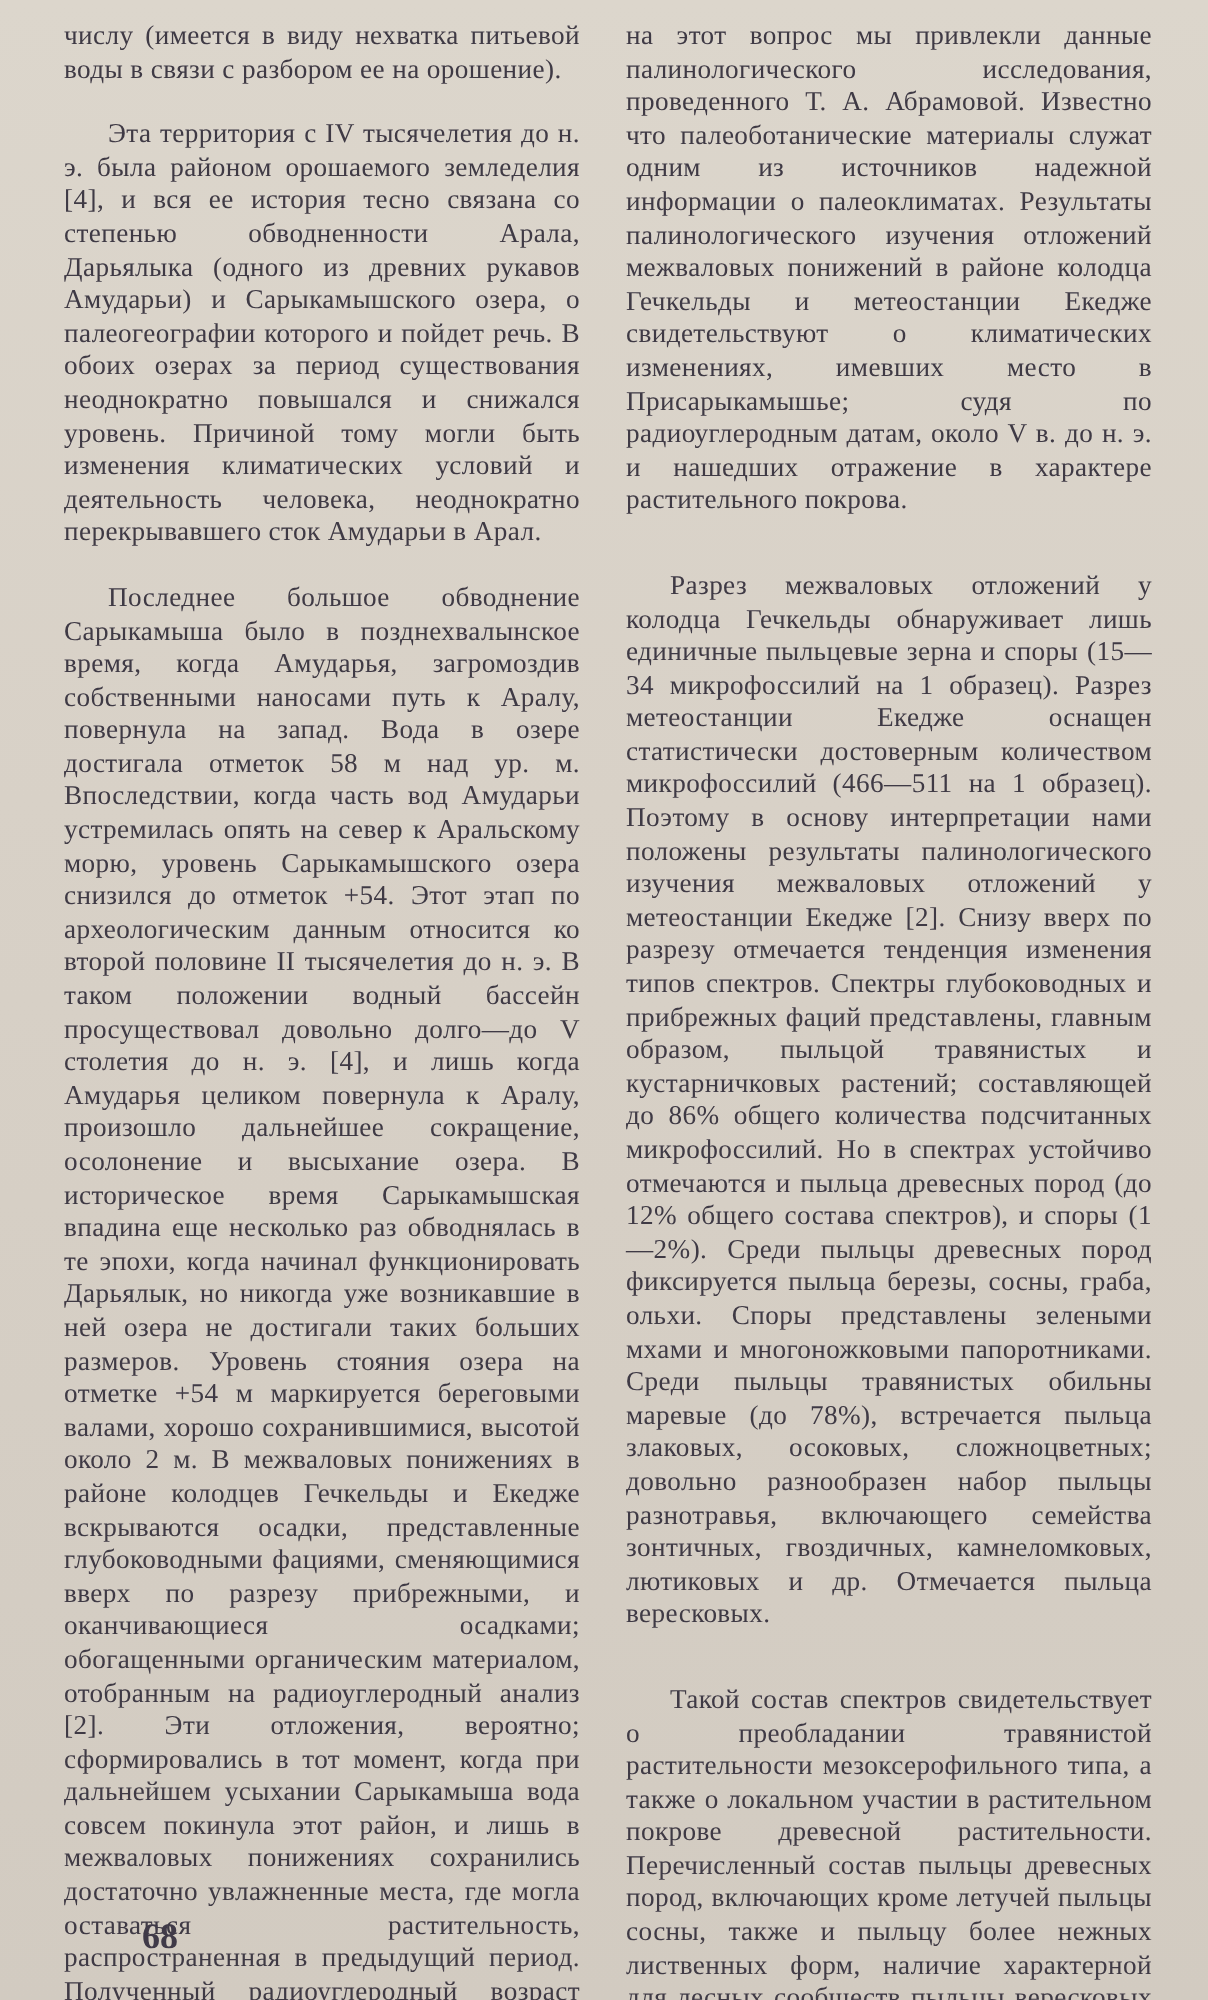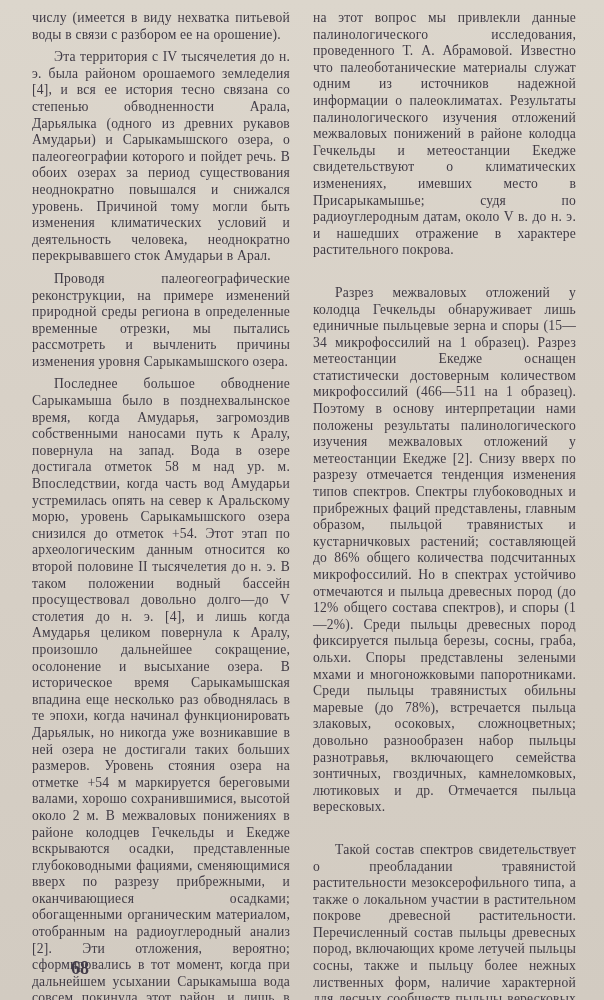--- a/index.html
+++ b/index.html
@@ -15,35 +15,34 @@
   }
   .col {
     position: absolute; top: 10px;
     font-size: 13.6px; line-height: 16.6px;
     text-align: justify; letter-spacing: 0.2px;
   }
   .col-left { left: 32px; width: 258px; }
   .col-right { left: 313px; width: 263px; }
   .col p { margin: 0; text-indent: 22px; }
   .col p.cont { text-indent: 0; }
-  .col p + p { margin-top: 6px; }
+  .col p + p { margin-top: 16px; }
   .col p.gap { margin-top: 26px; }
   .page-number {
     position: absolute; left: 47px; top: 958px;
     font-size: 18px; color: #403a48; font-weight: bold; padding-left: 24px;
   }
 </style>
 </head>
 <body>
 
 <div class="page">
   <div class="col col-left">
     <p class="cont">числу (имеется в виду нехватка питьевой воды в связи с разбором ее на орошение).</p>
     <p>Эта территория с IV тысячелетия до н. э. была районом орошаемого земледелия [4], и вся ее история тесно связана со степенью обводненности Арала, Дарьялыка (одного из древних рукавов Амударьи) и Сарыкамышского озера, о палеогеографии которого и пойдет речь. В обоих озерах за период существования неоднократно повышался и снижался уровень. Причиной тому могли быть изменения климатических условий и деятельность человека, неоднократно перекрывавшего сток Амударьи в Арал.</p>
-    <p>Проводя палеогеографические реконструкции, на примере изменений природной среды региона в определенные временные отрезки, мы пытались рассмотреть и вычленить причины изменения уровня Сарыкамышского озера.</p>
     <p>Последнее большое обводнение Сарыкамыша было в позднехвалынское время, когда Амударья, загромоздив собственными наносами путь к Аралу, повернула на запад. Вода в озере достигала отметок 58 м над ур. м. Впоследствии, когда часть вод Амударьи устремилась опять на север к Аральскому морю, уровень Сарыкамышского озера снизился до отметок +54. Этот этап по археологическим данным относится ко второй половине II тысячелетия до н. э. В таком положении водный бассейн просуществовал довольно долго—до V столетия до н. э. [4], и лишь когда Амударья целиком повернула к Аралу, произошло дальнейшее сокращение, осолонение и высыхание озера. В историческое время Сарыкамышская впадина еще несколько раз обводнялась в те эпохи, когда начинал функционировать Дарьялык, но никогда уже возникавшие в ней озера не достигали таких больших размеров. Уровень стояния озера на отметке +54 м маркируется береговыми валами, хорошо сохранившимися, высотой около 2 м. В межваловых понижениях в районе колодцев Гечкельды и Екедже вскрываются осадки, представленные глубоководными фациями, сменяющимися вверх по разрезу прибрежными, и оканчивающиеся осадками; обогащенными органическим материалом, отобранным на радиоуглеродный анализ [2]. Эти отложения, вероятно; сформировались в тот момент, когда при дальнейшем усыхании Сарыкамыша вода совсем покинула этот район, и лишь в межваловых понижениях сохранились достаточно увлажненные места, где могла оставаться растительность, распространенная в предыдущий период. Полученный радиоуглеродный возраст вала у метеостанции Екедже — 2520±60 (ГИН—3359), у колодца Гечкельды — 2150±40 (ГИН 3360). Согласно археологическим данным, отступание озера с отметок +54 м произошло приблизительно в V столетии до н. э., что хорошо соответствует полученным датам.</p>
 
   </div>
 
   <div class="col col-right">
     <p class="cont">на этот вопрос мы привлекли данные палинологического исследования, проведенного Т. А. Абрамовой. Известно что палеоботанические материалы служат одним из источников надежной информации о палеоклиматах. Результаты палинологического изучения отложений межваловых понижений в районе колодца Гечкельды и метеостанции Екедже свидетельствуют о климатических изменениях, имевших место в Присарыкамышье; судя по радиоуглеродным датам, около V в. до н. э. и нашедших отражение в характере растительного покрова.</p>
     <p class="gap">Разрез межваловых отложений у колодца Гечкельды обнаруживает лишь единичные пыльцевые зерна и споры (15—34 микрофоссилий на 1 образец). Разрез метеостанции Екедже оснащен статистически достоверным количеством микрофоссилий (466—511 на 1 образец). Поэтому в основу интерпретации нами положены результаты палинологического изучения межваловых отложений у метеостанции Екедже [2]. Снизу вверх по разрезу отмечается тенденция изменения типов спектров. Спектры глубоководных и прибрежных фаций представлены, главным образом, пыльцой травянистых и кустарничковых растений; составляющей до 86% общего количества подсчитанных микрофоссилий. Но в спектрах устойчиво отмечаются и пыльца древесных пород (до 12% общего состава спектров), и споры (1—2%). Среди пыльцы древесных пород фиксируется пыльца березы, сосны, граба, ольхи. Споры представлены зелеными мхами и многоножковыми папоротниками. Среди пыльцы травянистых обильны маревые (до 78%), встречается пыльца злаковых, осоковых, сложноцветных; довольно разнообразен набор пыльцы разнотравья, включающего семейства зонтичных, гвоздичных, камнеломковых, лютиковых и др. Отмечается пыльца вересковых.</p>
     <p class="gap">Такой состав спектров свидетельствует о преобладании травянистой растительности мезоксерофильного типа, а также о локальном участии в растительном покрове древесной растительности. Перечисленный состав пыльцы древесных пород, включающих кроме летучей пыльцы сосны, также и пыльцу более нежных лиственных форм, наличие характерной для лесных сообществ пыльцы вересковых и спор зеленых мхов и многоножковых папоротников подтверждают существование локальных лесных фитоценозов.</p>
 
   </div>

